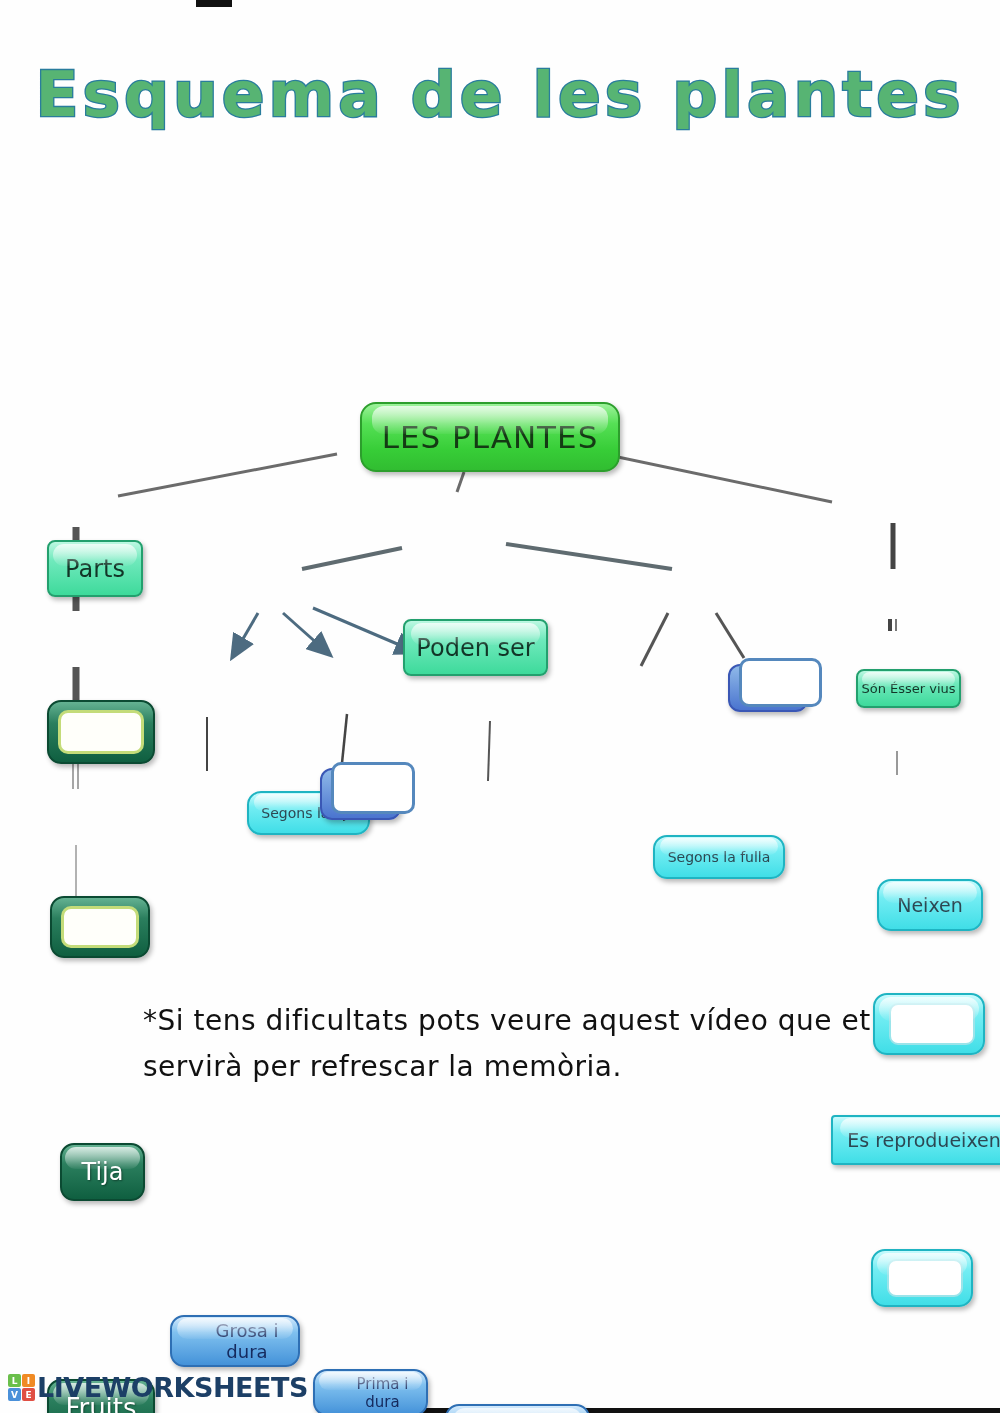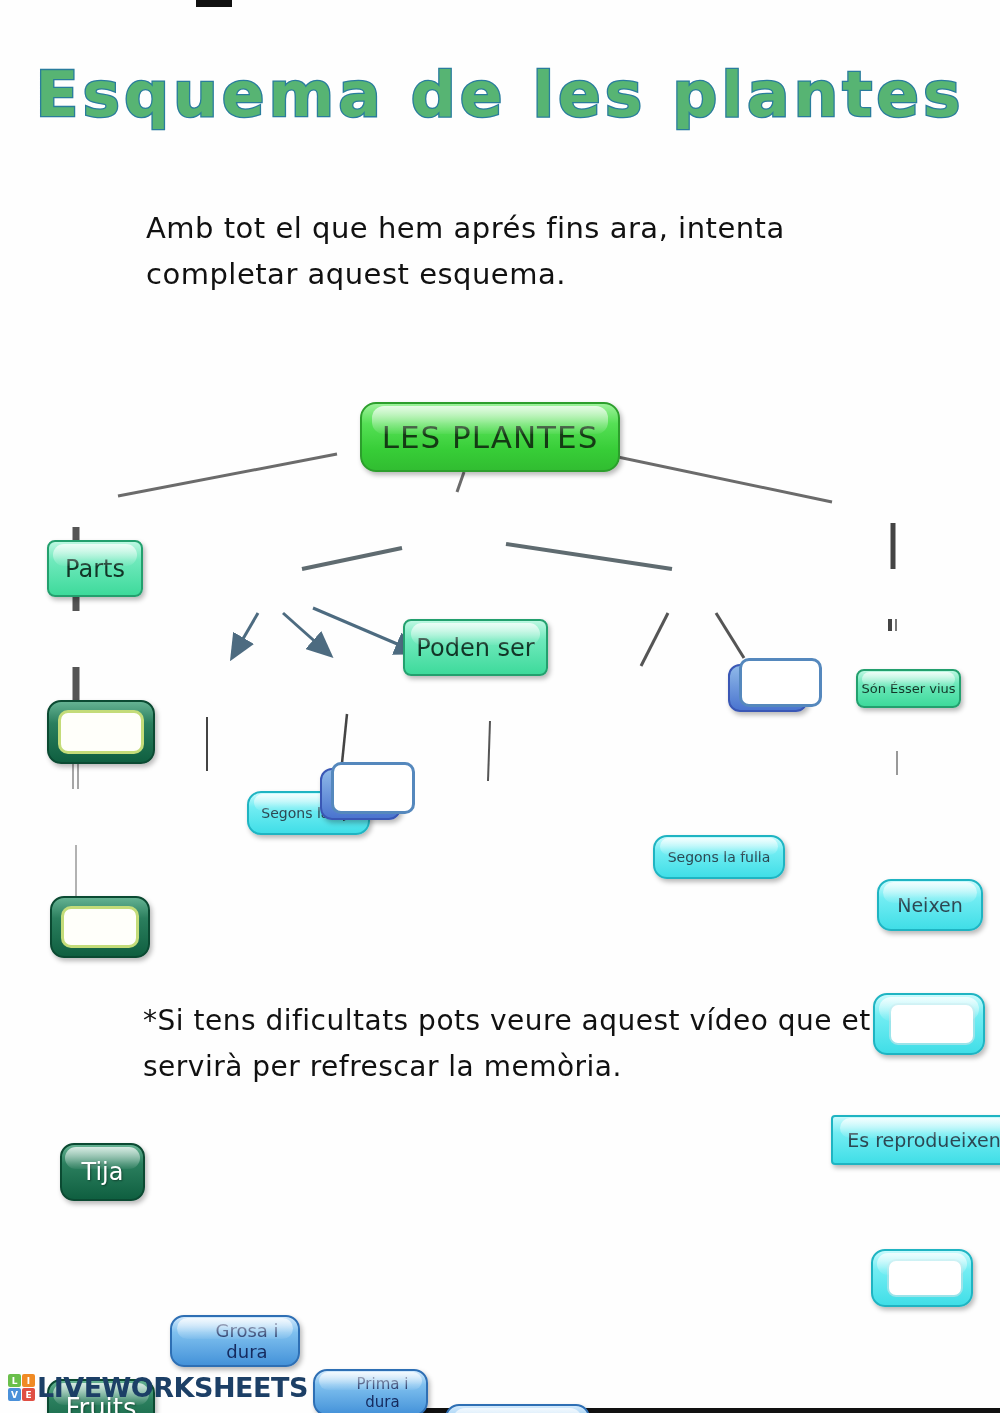--- a/index.html
+++ b/index.html
@@ -130,21 +130,20 @@
 </head>
 <body>
 
 <div class="page">
 
   <div class="artifact-top"></div>
   <div class="artifact-bottom"></div>
 
   <h1 class="title">Esquema de les plantes</h1>
 
-  <p class="intro">Amb tot el que hem aprés fins ara, intenta completar aquest esquema.</p>
 
   <div class="diagram">
 
     <svg width="1000" height="600" viewBox="0 0 1000 600">
       <defs>
         <marker id="arrow" markerWidth="9" markerHeight="8" refX="7" refY="4" orient="auto">
           <path d="M0,0 L9,4 L0,8 z" fill="#4d6b80"></path>
         </marker>
       </defs>
 

